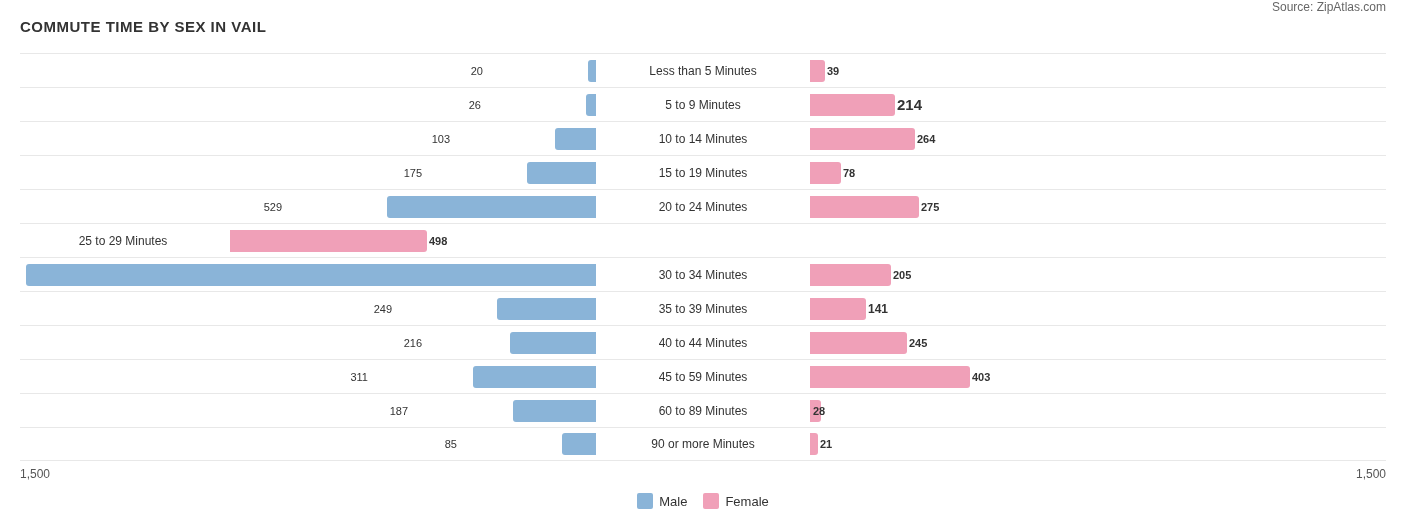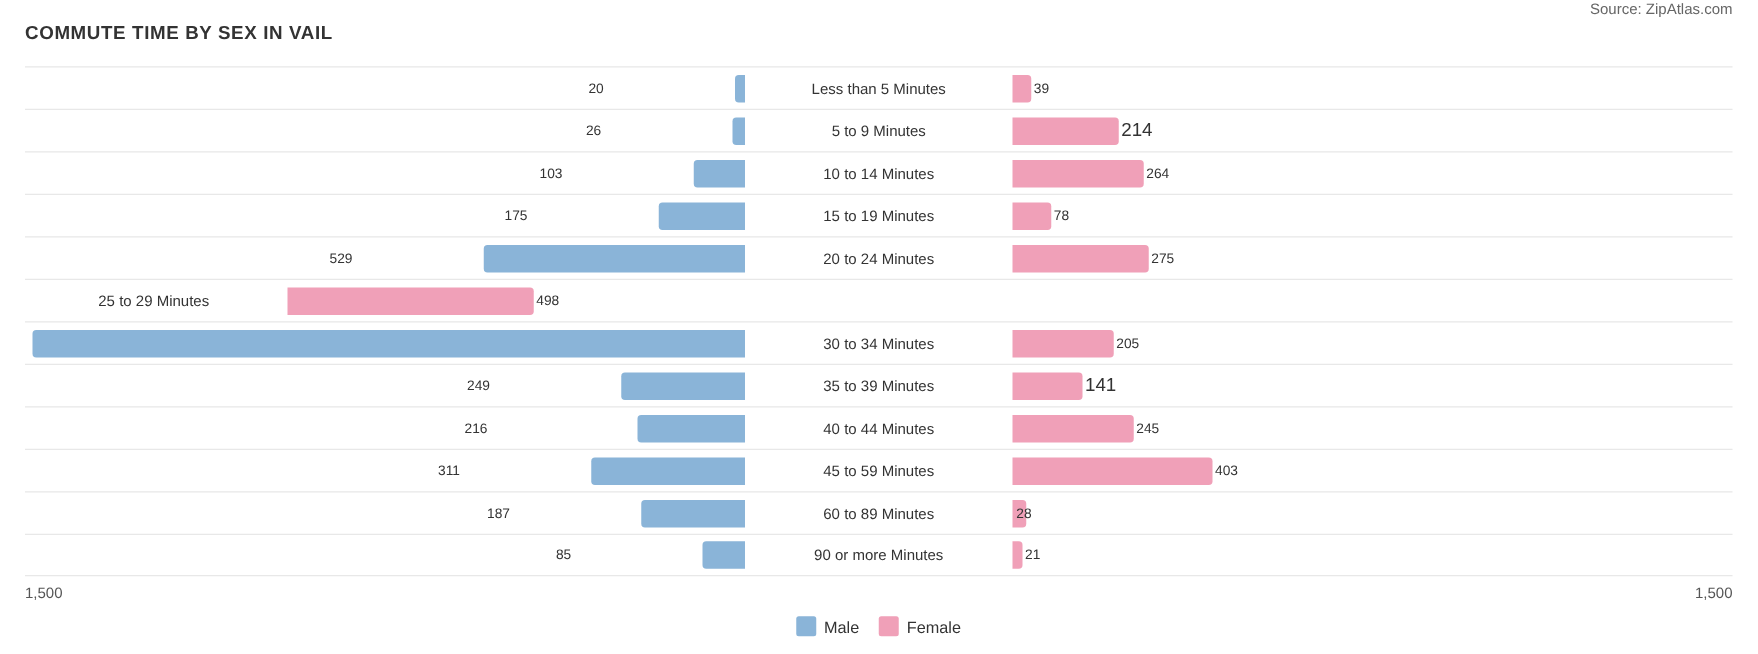--- a/index.html
+++ b/index.html
@@ -48,20 +48,21 @@
       justify-content: flex-end;
       padding-right: 4px;
       position: relative;
     }
     .right-section {
       width: 600px;
       display: flex;
       align-items: center;
       padding-left: 4px;
       position: relative;
+      font-weight: bold;
     }
     .label-center {
       width: 206px;
       text-align: center;
       font-size: 12px;
       color: #333;
       flex-shrink: 0;
       z-index: 2;
     }
     .bar-male {
@@ -207,27 +208,27 @@
         </div>
       </div>
       <div class="row">
         <div class="left-section">
           <div class="bar-male" style="width: 99px;"></div>
           <span style="font-size: 11px; color: rgb(51, 51, 51); position: absolute; right: 208px; white-space: nowrap;">249</span>
         </div>
         <div class="label-center">35 to 39 Minutes</div>
         <div class="right-section">
           <div class="bar-female" style="width: 56px;"></div>
-          <span style="font-size: 15px; color: rgb(51, 51, 51); position: absolute; left: 62px; white-space: nowrap;">141</span>
+          <span style="font-size: 12px; color: rgb(51, 51, 51); position: absolute; left: 62px; white-space: nowrap;">141</span>
         </div>
       </div>
       <div class="row">
         <div class="left-section">
           <div class="bar-male" style="width: 86px;"></div>
-          <span style="font-size: 11px; color: rgb(51, 51, 51); position: absolute; right: 210px; white-space: nowrap;">216</span>
+          <span style="font-size: 11px; color: rgb(51, 51, 51); position: absolute; right: 178px; white-space: nowrap;">216</span>
         </div>
         <div class="label-center">40 to 44 Minutes</div>
         <div class="right-section">
           <div class="bar-female" style="width: 97px;"></div>
           <span style="font-size: 11px; color: rgb(51, 51, 51); position: absolute; left: 103px; white-space: nowrap;">245</span>
         </div>
       </div>
       <div class="row">
         <div class="left-section">
           <div class="bar-male" style="width: 123px;"></div>

